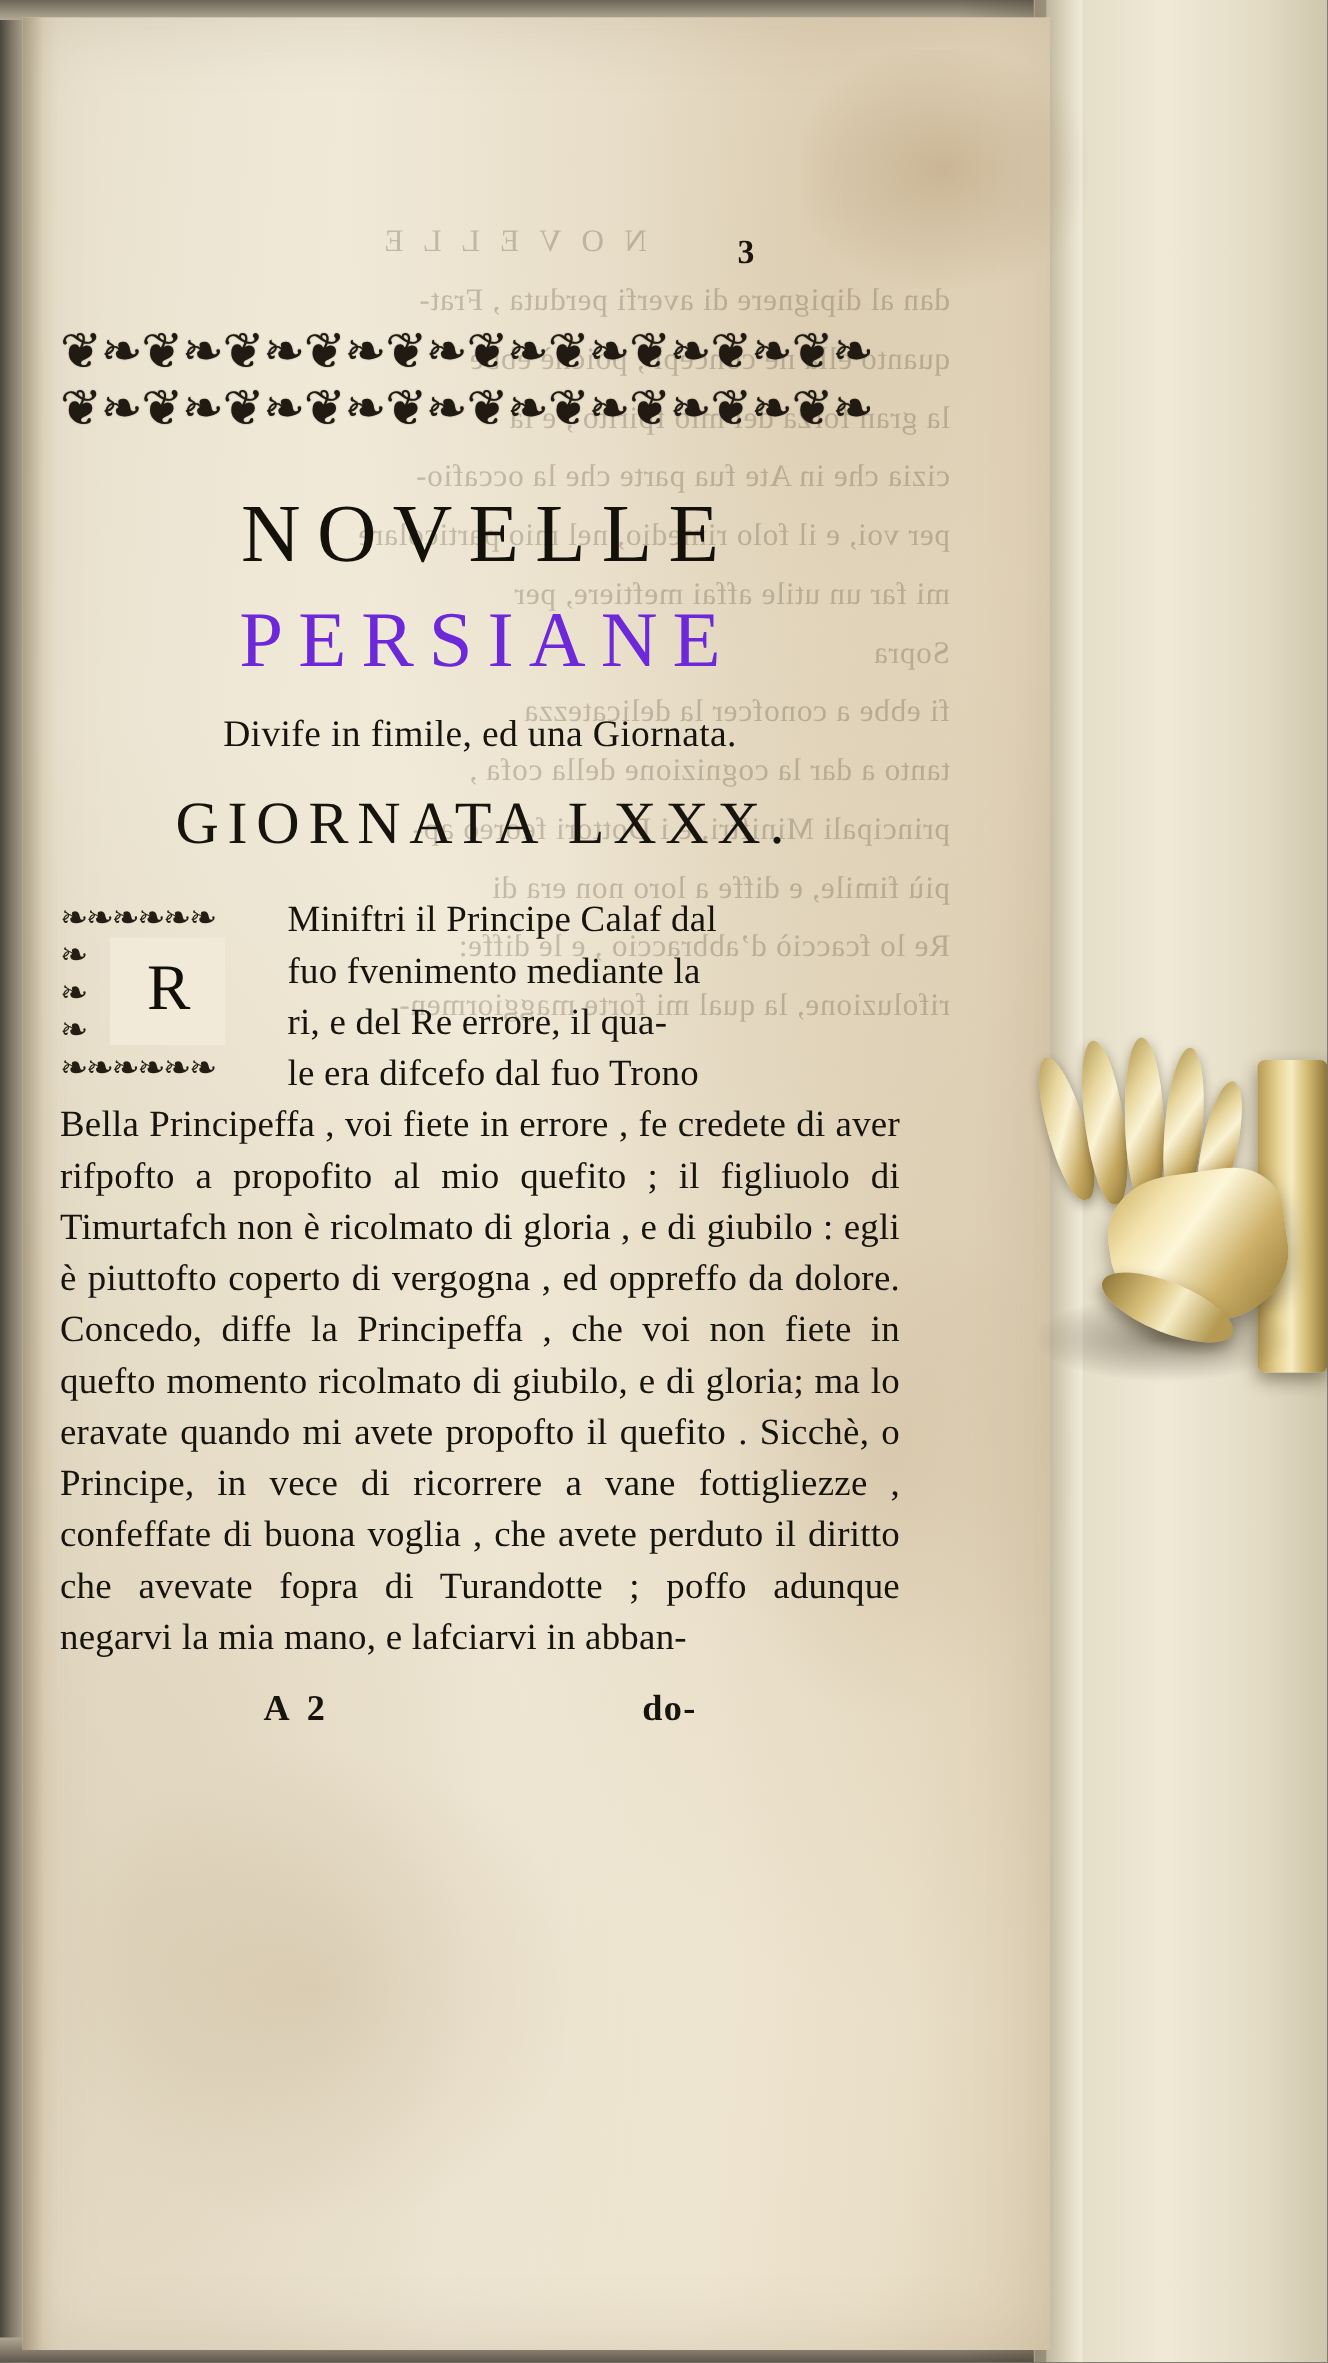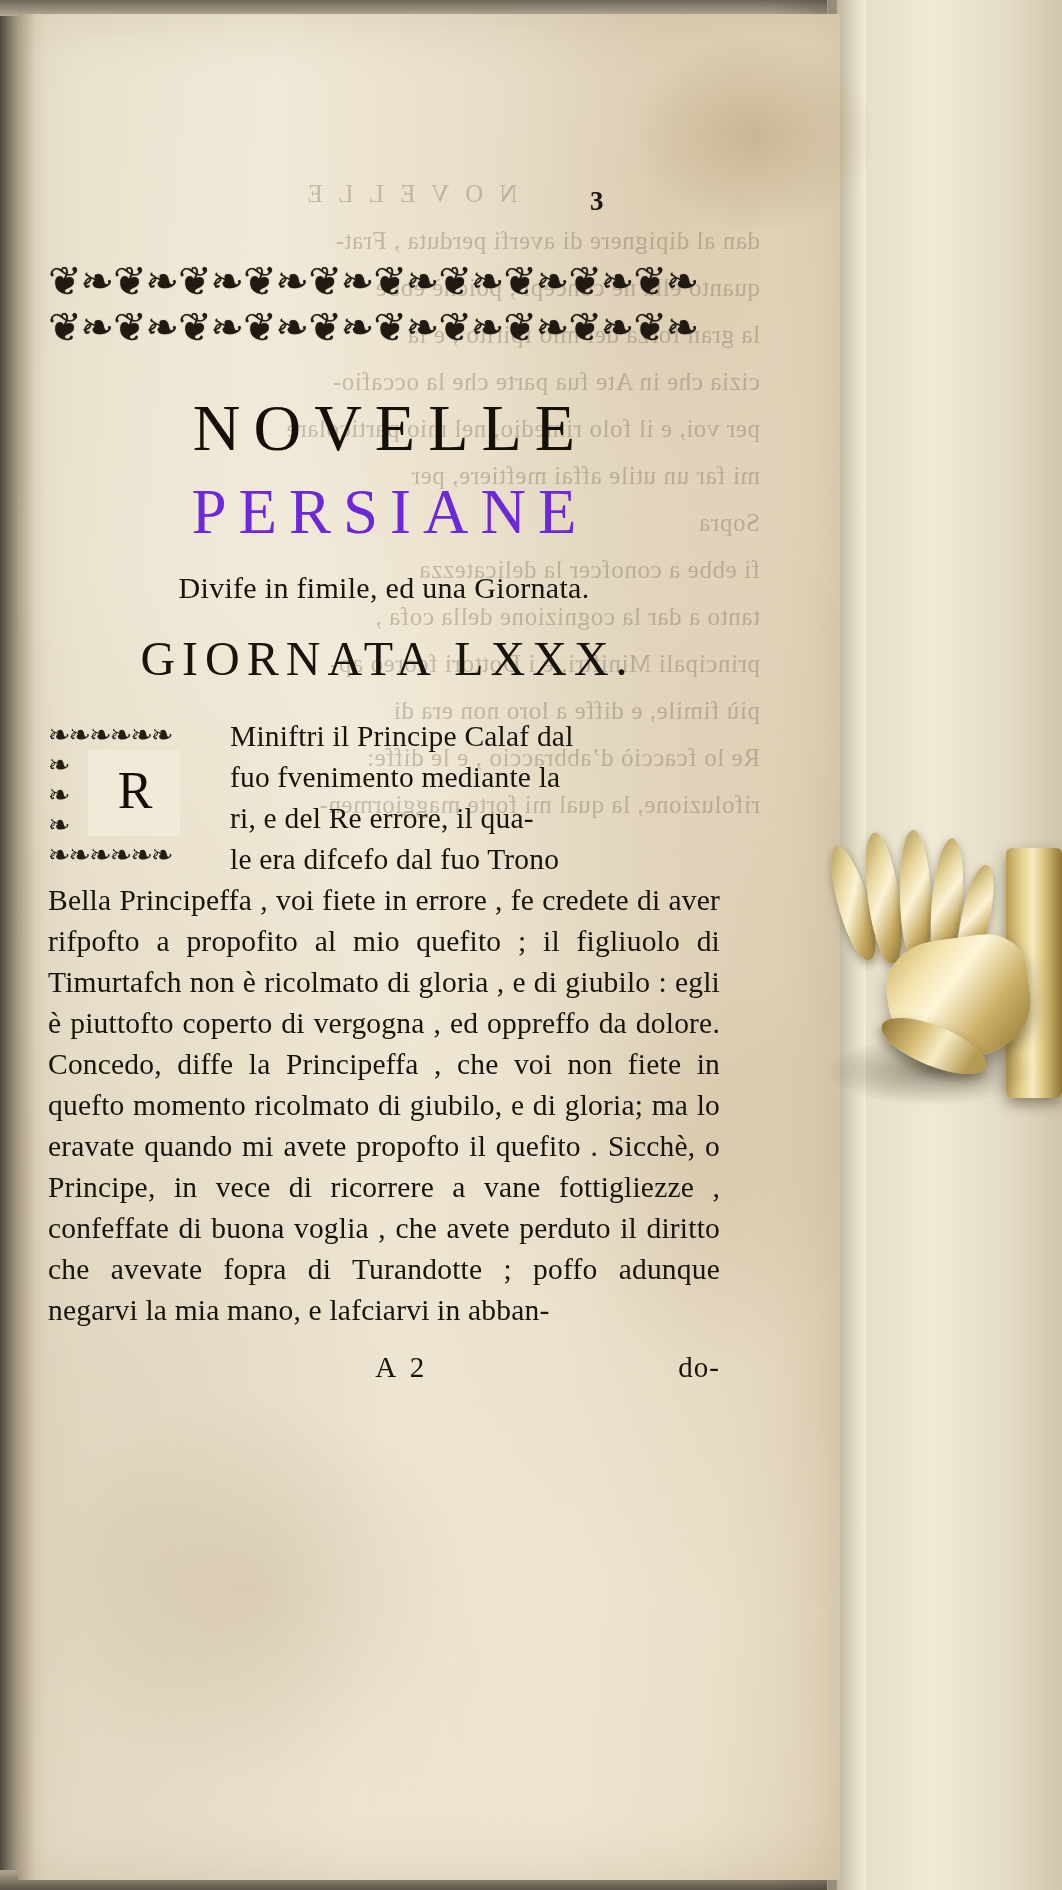--- a/index.html
+++ b/index.html
@@ -213,23 +213,24 @@
     left: 40px; top: 30px;
     width: 92px; height: 86px;
     background: #f1ead9;
   }
   .body p { margin: 0; }
   .lead-lines { margin-left: 0; }
   .catch {
     margin-top: 16px;
     font-size: 29px;
     display: flex;
-    justify-content: flex-end;
+    justify-content: center;
     gap: 250px;
     letter-spacing: 1px;
+    font-weight: bold;
   }
   .sig { letter-spacing: 4px; }
 
   
   .clasp {
     position: absolute;
     left: 836px; top: 830px;
     width: 226px; height: 290px;
   }
   .clasp-plate {

